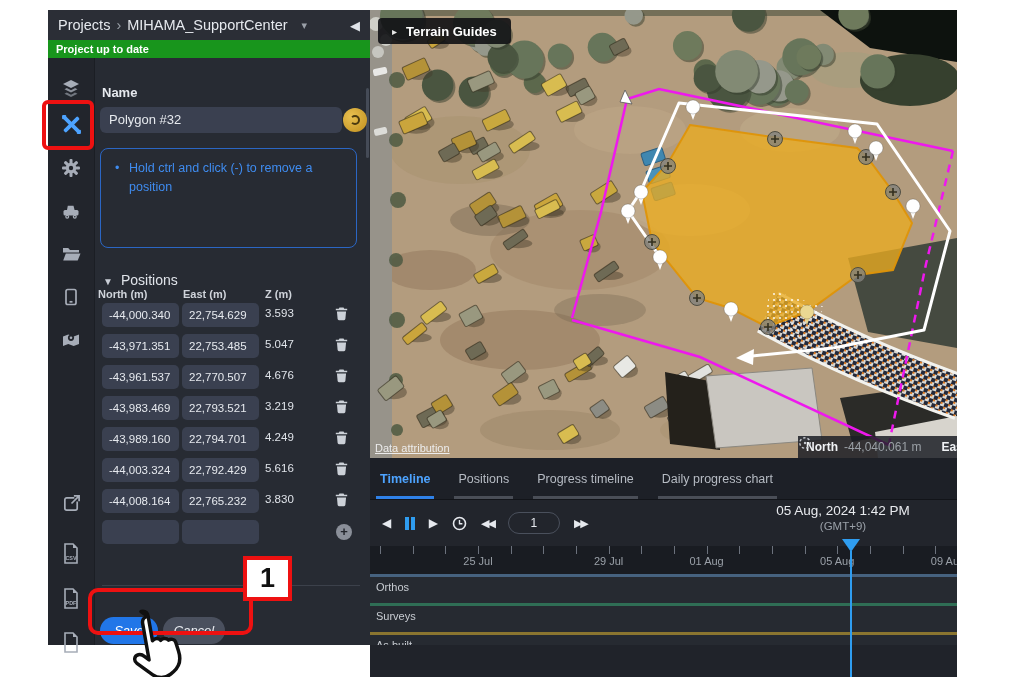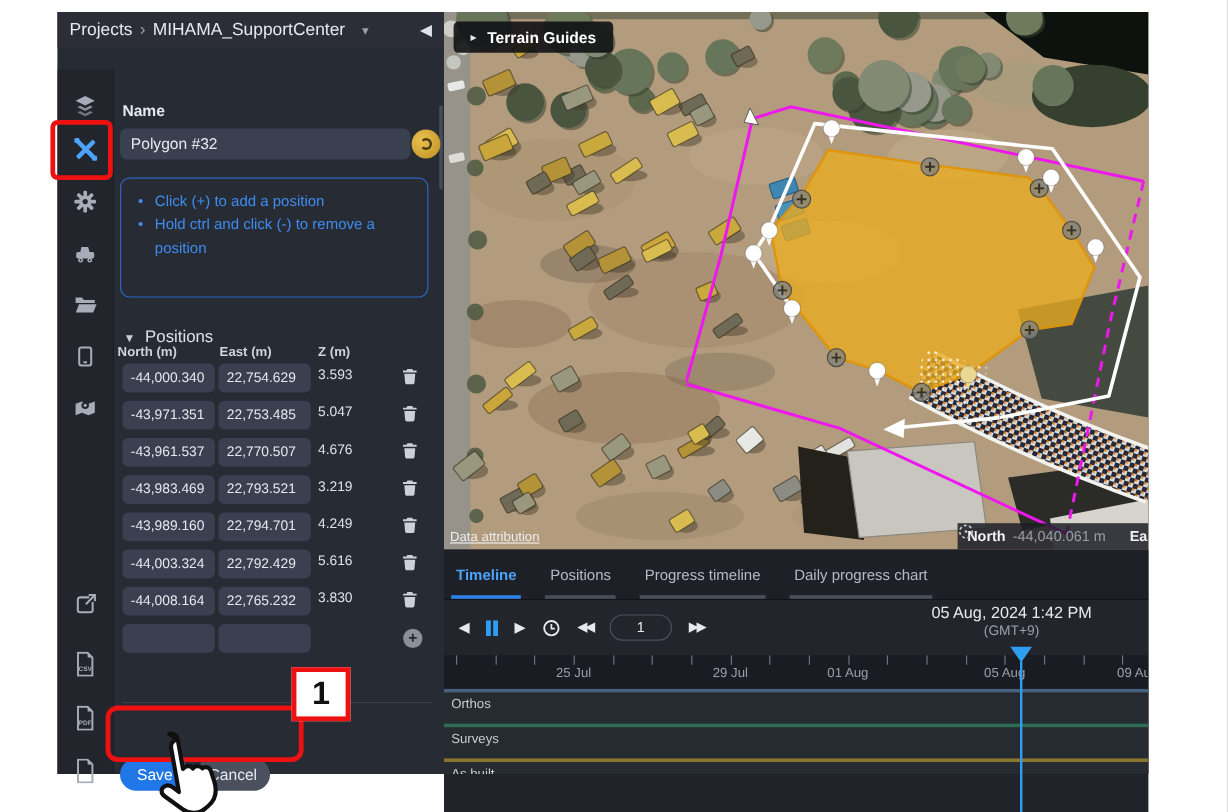--- a/index.html
+++ b/index.html
@@ -45,22 +45,22 @@
   .prow { position:relative; height:31px; }
   .pcell { position:absolute; top:2px; height:24px; width:77px; background:#3a4050; border-radius:5px;
            color:#e6e9ee; font-size:11.5px; line-height:24px; padding:0 7px; }
   .pcell.n { left:7px; } .pcell.e { left:87px; }
   .zval { position:absolute; left:170px; top:6px; color:#dfe3e9; font-size:11.5px; }
   .trash { position:absolute; left:240px; top:5px; width:16px; height:18px; cursor:pointer; }
   .plusbtn { position:absolute; left:241px; top:6px; width:16px; height:16px; border-radius:50%;
              background:#8a8f99; color:#22252c; font-size:13px; line-height:15px; text-align:center;
              font-weight:bold; cursor:pointer; }
   .pdivider { position:absolute; left:7px; right:10px; top:527px; height:1px; background:#3c414b; }
-  .btn { position:absolute; top:574px; height:27px; border:none; border-radius:14px; font-size:13px;
-         font-weight:500; cursor:pointer; font-family:inherit; }
+  .btn { position:absolute; top:559px; height:27px; border:none; border-radius:14px; font-size:13px;
+         font-weight:500; cursor:pointer; font-family:inherit;font-style:italic; }
   .btn.save { left:5px; width:58px; background:#2176e8; color:#fff; }
   .btn.cancel { left:68px; width:62px; background:#4a505e; color:#e6e9ee; }
 
   
   #right-col { position:absolute; left:322px; top:0; width:587px; height:635px; }
   #map { position:absolute; top:0; left:0; width:587px; height:448px; background:#b39c7e; overflow:hidden; }
   #map svg { position:absolute; inset:0; }
   .tg-pill { position:absolute; left:8px; top:8px; height:26px; background:rgba(16,17,20,.9); border-radius:4px;
              display:flex; align-items:center; padding:0 14px; color:#fff; font-size:13px; font-weight:bold; cursor:pointer; }
   .tg-pill .tri { font-size:10px; margin-right:9px; color:#e8e8e8; }
@@ -114,20 +114,23 @@
 
 <div id="app">
   <div id="left-col">
     <div class="hdr">
       <span>Projects</span>
       <span class="sep">›</span>
       <span>MIHAMA_SupportCenter</span>
       <span class="caret">▾</span>
       <span class="collapse">◀</span>
     </div>
+    <div class="status">
+      <span>Project up to date</span>
+    </div>
     <div id="body-row">
       <div id="rail">
         <div class="rail-ic" style="top:18px">
           <svg width="20" height="20" viewBox="0 0 20 20" fill="#a7adb8">
               <path d="M10 2 L18 6 L10 10 L2 6 Z"></path>
               <path opacity=".8" d="M10 8 L16.5 11.2 L10 14.4 L3.5 11.2 L5.8 10.1 L10 12.2 L14.2 10.1 Z"></path>
               <path opacity=".6" d="M10 12.5 L16.5 15.7 L10 18.9 L3.5 15.7 L5.8 14.6 L10 16.7 L14.2 14.6 Z"></path>
             </svg>
         </div>
         <div class="rail-ic" style="top:54px">
@@ -218,21 +221,20 @@
       </div>
       <div id="panel">
         <div class="scrollthumb"></div>
         <div class="field-label">Name</div>
         <div class="text-input">Polygon #32</div>
         <div class="color-btn">
             <div class="glyph"></div>
           </div>
         <div class="hint-box">
           <ul>
-              <li>Click (+) to add a position</li>
               <li>Hold ctrl and click (-) to remove a position</li>
             </ul>
         </div>
         <div class="pos-head">
           <span class="tri">▼</span><span>Positions</span>
         </div>
         <div class="pos-cols">
           <span class="c1">North (m)</span>
           <span class="c2">East (m)</span>
           <span class="c3">Z (m)</span>

